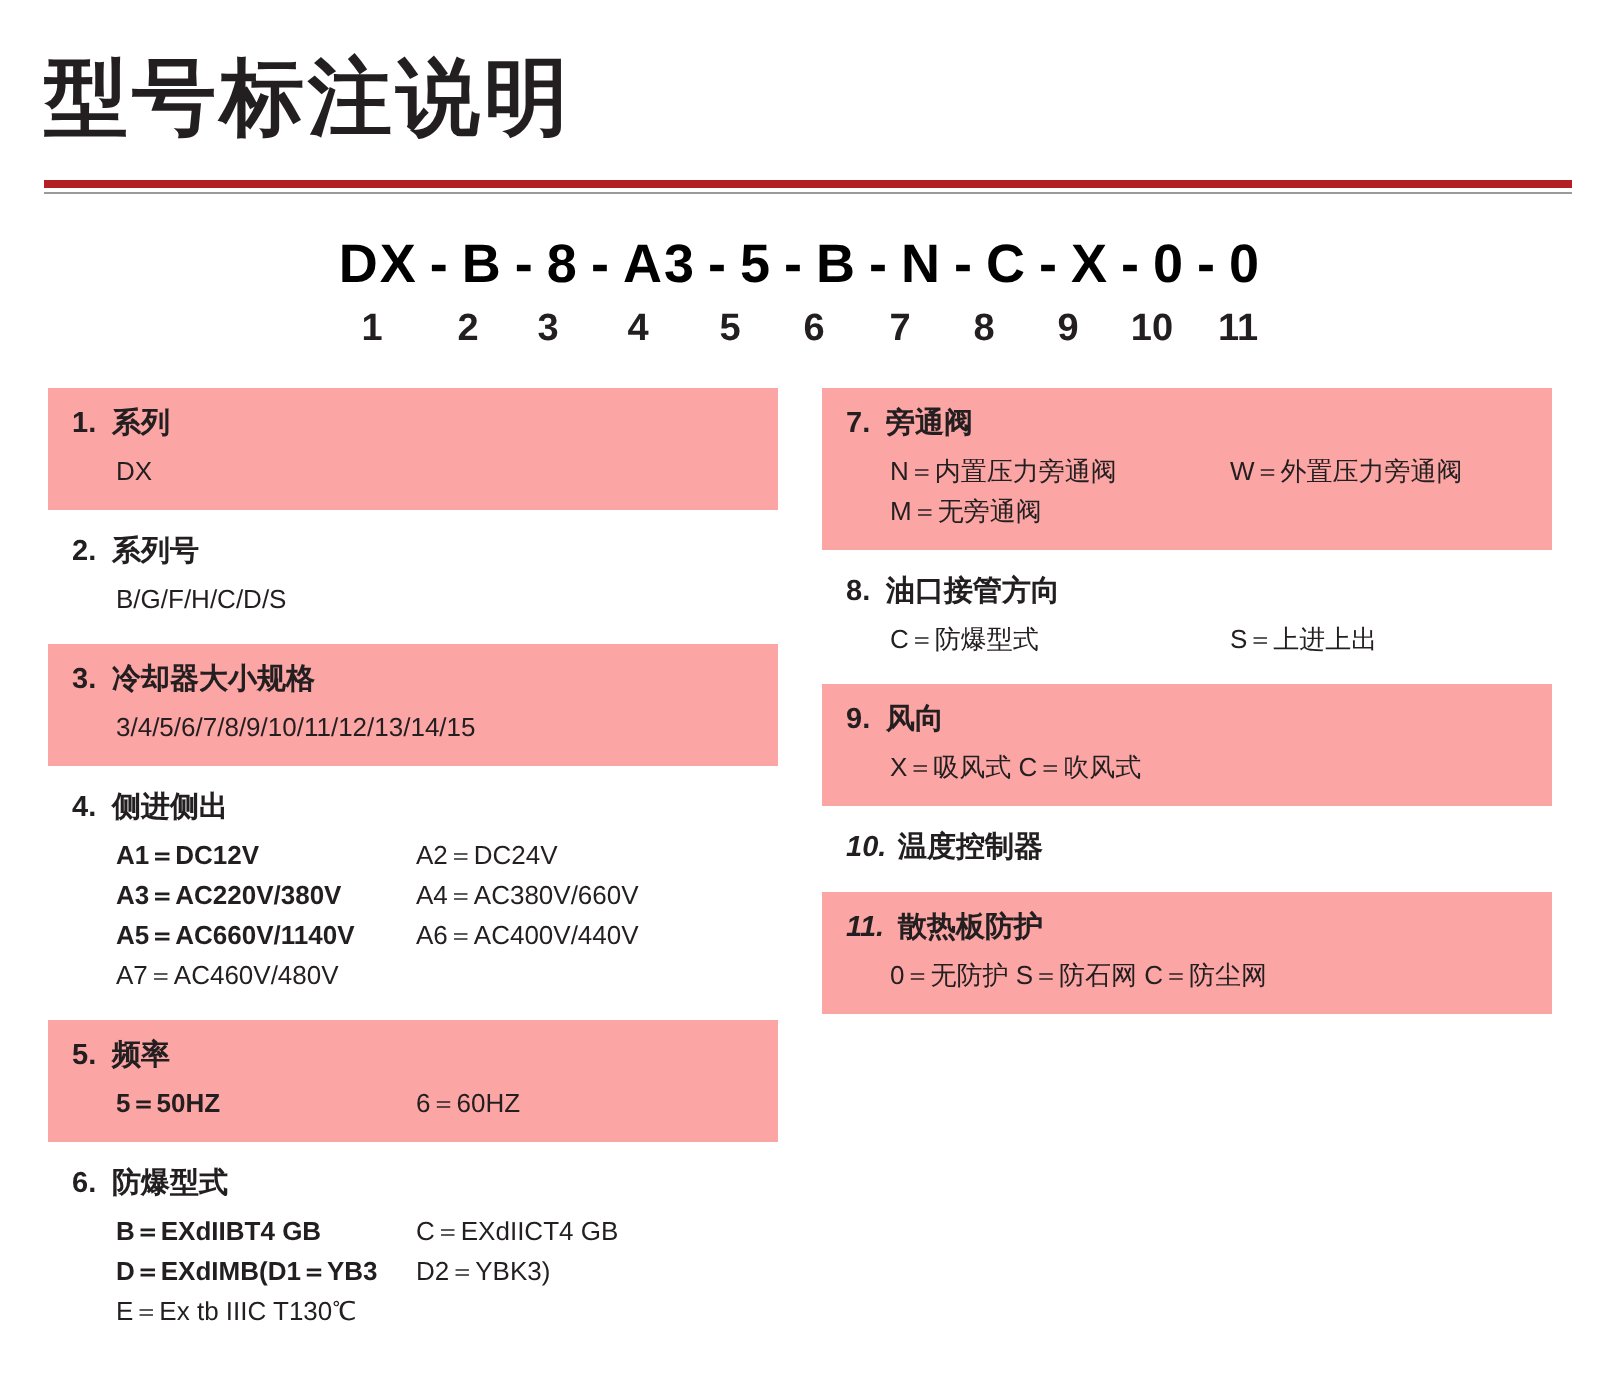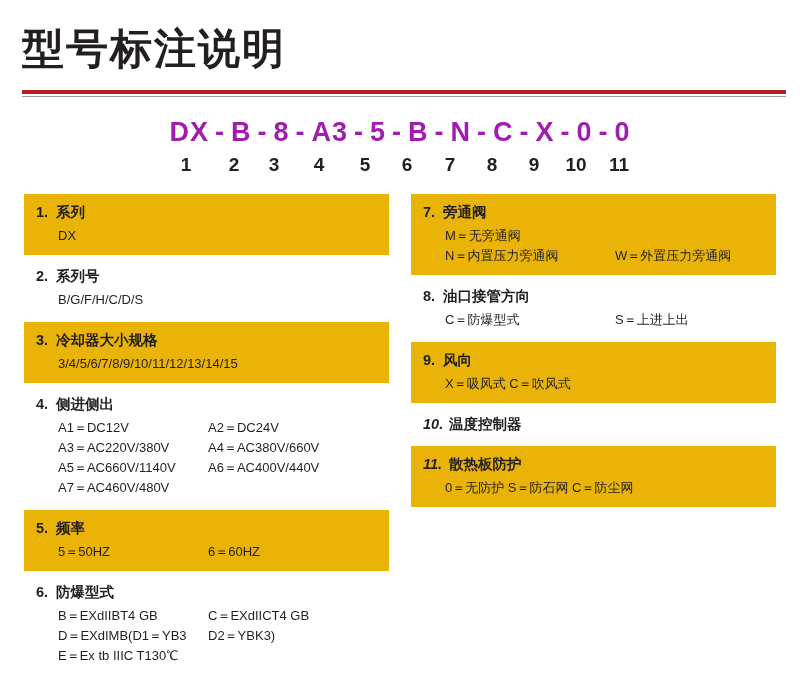--- a/index.html
+++ b/index.html
@@ -36,21 +36,21 @@
   }
   .rule-wrap { margin: 20px 0 0 4px; }
   .rule-thick { height: 4px; background: #b21f24; width: 764px; }
   .rule-thin  { height: 1px; background: #9a9a9a; width: 764px; margin-top: 2px; }
 
   
   .code-block { text-align: center; margin-top: 20px; }
   .code-line {
     font-size: 27px;
     font-weight: bold;
-    color: #a21caf;
+    color: #000000;
     letter-spacing: 1px;
     white-space: nowrap;
   }
   .code-line span.seg { display: inline-block; }
   .code-line span.dash { display: inline-block; padding: 0 6px; }
   .num-line {
     margin-top: 6px;
     font-size: 19px;
     font-weight: bold;
     color: #231f20;
@@ -66,42 +66,42 @@
     gap: 22px;
     margin-top: 18px;
     padding: 0 6px;
   }
   .col { width: 369px; }
 
   .item {
     padding: 9px 10px 9px 12px;
     margin-bottom: 3px;
   }
-  .item.shade { background: #eab308; }
+  .item.shade { background: #fca5a5; }
   .item.plain { background: #ffffff; }
 
   .item-head {
     font-size: 14.5px;
     font-weight: bold;
     color: #231f20;
     line-height: 1.3;
     white-space: nowrap;
   }
   .item-head .idx { display: inline-block; min-width: 20px; }
   .item-head .idx.wide { min-width: 26px; font-style: italic; }
 
   .item-body {
     margin-top: 4px;
     padding-left: 22px;
     font-size: 13px;
     color: #231f20;
     line-height: 1.55;
   }
   .item-body .row { white-space: nowrap; display: block; }
-  .item-body .row .c1 { display: inline-block; width: 150px; }
+  .item-body .row .c1 { display: inline-block; width: 150px; font-weight: bold; }
   .item-body .row .c1w { display: inline-block; width: 170px; }
 </style>
 </head>
 <body>
 
 <div class="page">
 
   <div class="header">
     <div class="title-cn">型号标注说明</div>
   </div>
@@ -169,22 +169,22 @@
             <div class="row"><span class="c1">B＝EXdIIBT4 GB</span><span>C＝EXdIICT4 GB</span></div>
             <div class="row"><span class="c1">D＝EXdIMB(D1＝YB3</span><span>D2＝YBK3)</span></div>
             <div class="row"><span>E＝Ex tb IIIC T130℃</span></div>
           </div>
         </div>
       </div>
     <div class="col" id="right-col">
         <div class="item shade">
           <div class="item-head"><span class="idx">7.</span><span>旁通阀</span></div>
           <div class="item-body">
+            <div class="row"><span class="c1w">N＝内置压力旁通阀</span><span>W＝外置压力旁通阀</span></div>
             <div class="row"><span>M＝无旁通阀</span></div>
-            <div class="row"><span class="c1w">N＝内置压力旁通阀</span><span>W＝外置压力旁通阀</span></div>
           </div>
         </div>
         <div class="item plain">
           <div class="item-head"><span class="idx">8.</span><span>油口接管方向</span></div>
           <div class="item-body">
             <div class="row"><span class="c1w">C＝防爆型式</span><span>S＝上进上出</span></div>
           </div>
         </div>
         <div class="item shade">
           <div class="item-head"><span class="idx">9.</span><span>风向</span></div>

